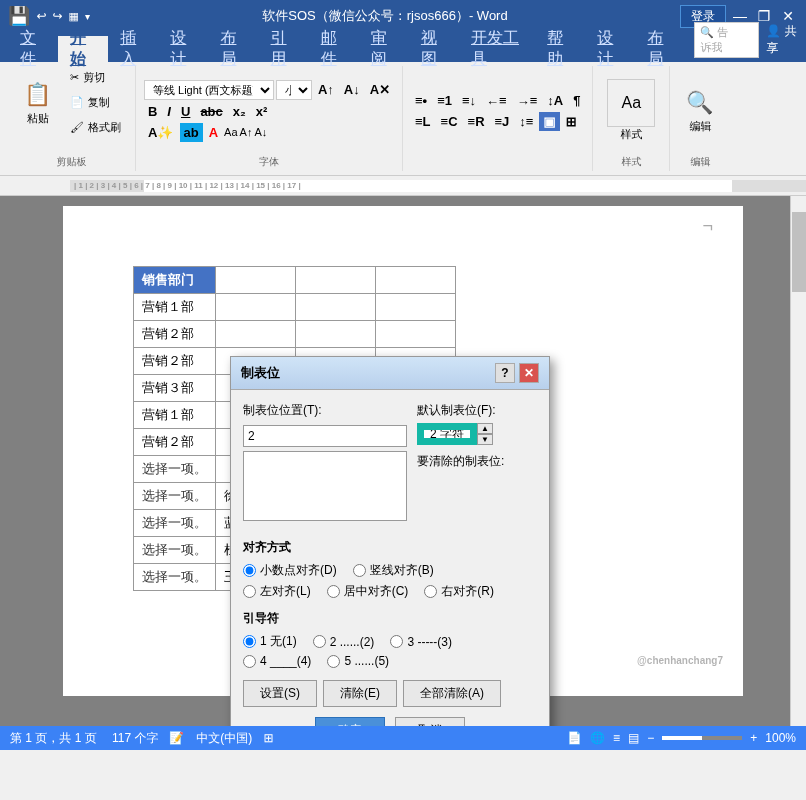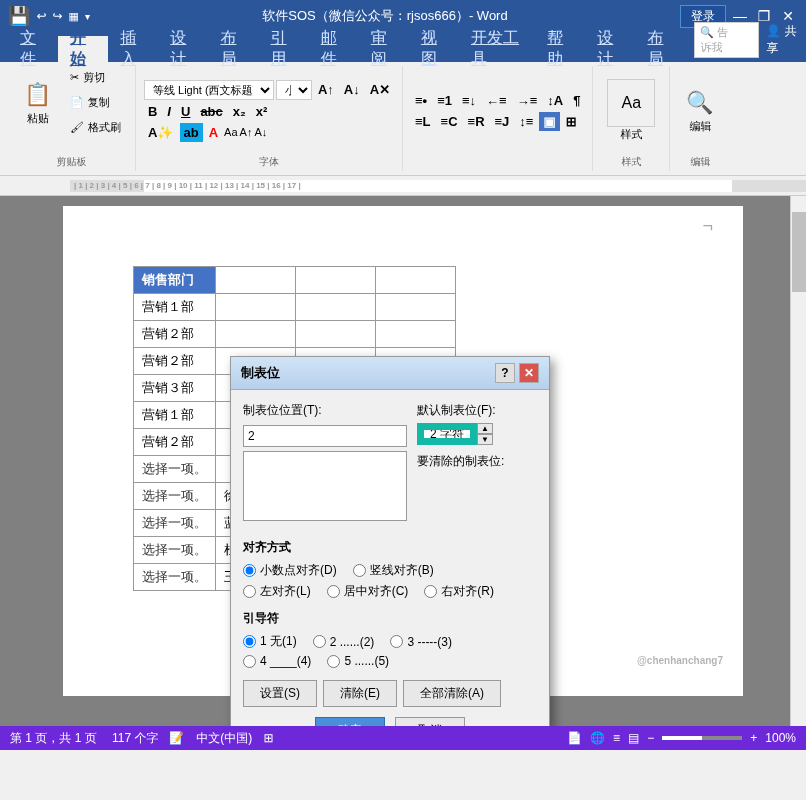--- a/index.html
+++ b/index.html
@@ -189,21 +189,21 @@
     .dialog-btn.primary { background: #4a90d9; color: white; border-color: #2a70b9; }
 
     
     .spinner { display: flex; align-items: center; }
     .spinner input { width: 50px; border: 7px solid #14b8a6; padding: 2px 4px; font-size: 12px; height: 22px; text-align: center; }
     .spinner-btns { display: flex; flex-direction: column; }
     .spinner-btn { width: 16px; height: 11px; border: 1px solid #999; background: #e8e8e8; cursor: pointer; display: flex; align-items: center; justify-content: center; font-size: 8px; }
 
     
     #status-bar {
-      background: #6d28d9;
+      background: #3b82f6;
       height: 24px;
       display: flex;
       align-items: center;
       justify-content: space-between;
       padding: 0 10px;
       color: white;
       font-size: 12px;
     }
     #status-bar .status-right { display: flex; align-items: center; gap: 8px; }
 

